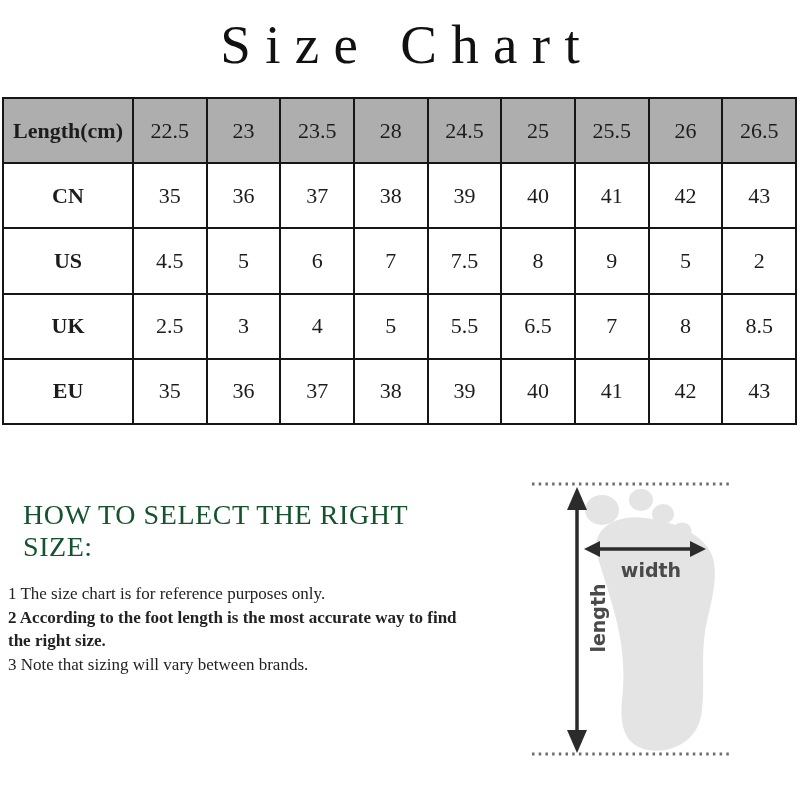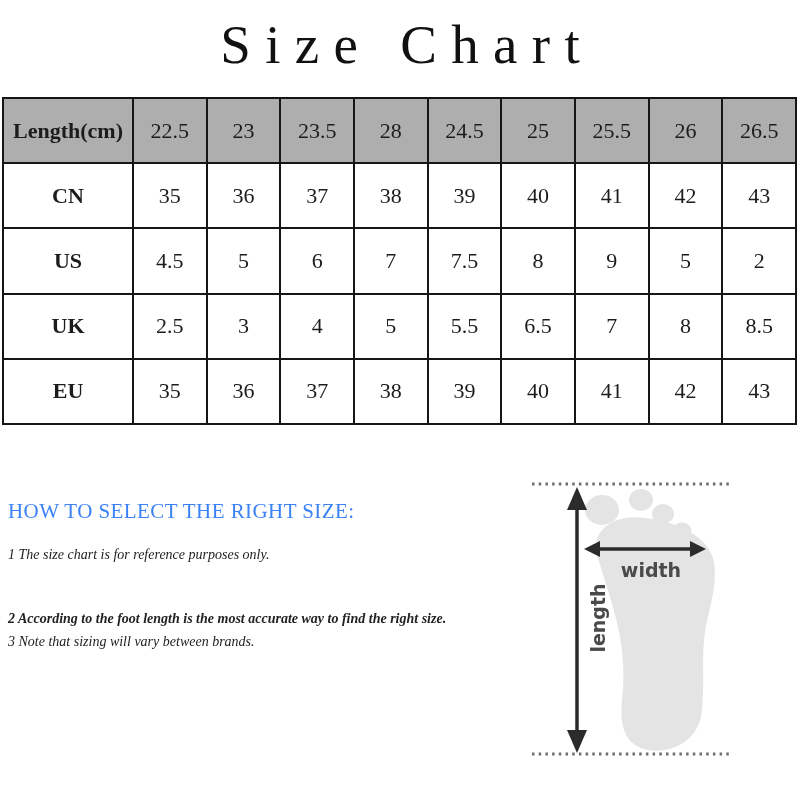--- a/index.html
+++ b/index.html
@@ -62,35 +62,34 @@
   }
 
   
   .howto {
     position: absolute;
     left: 8px;
     top: 499px;
     width: 474px;
   }
   .howto h2 {
-    margin: 0 0 19px 0;
-    font-size: 21px;
+    margin: 0 0 19px 15px;
+    font-size: 28px;
     font-weight: 400;
     letter-spacing: 0.02em;
-    color: #3b82f6;
+    color: #14532d;
   }
   .howto-item {
     margin: 0;
-    font-size: 14px;
+    font-size: 17px;
     line-height: 23.5px;
     color: #222;
     font-weight: 400;
-    font-style: italic;
-  }
-  .howto-item.bold { font-weight: 700; margin-top: 40px; }
+  }
+  .howto-item.bold { font-weight: 700; }
 
   
   .foot-diagram {
     position: absolute;
     left: 520px;
     top: 460px;
     width: 280px;
     height: 335px;
   }
   .foot-diagram svg { display: block; }

